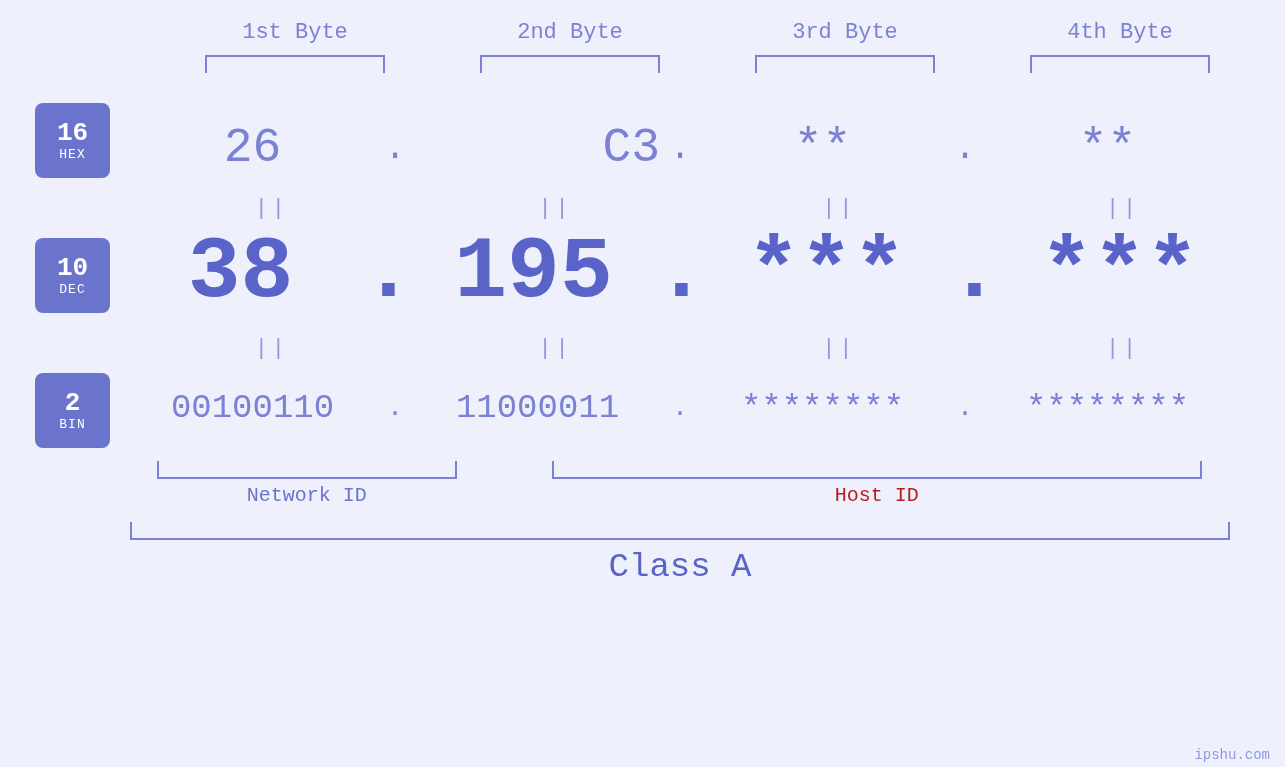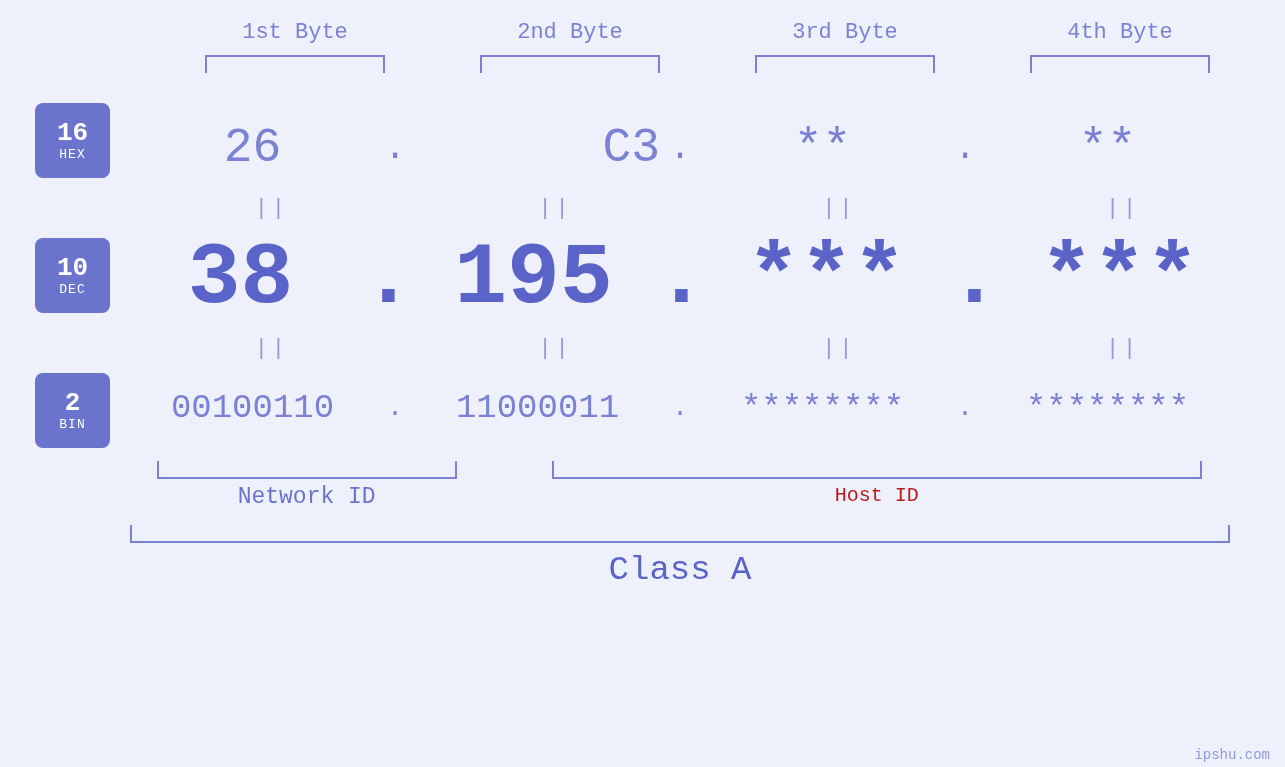--- a/index.html
+++ b/index.html
@@ -252,21 +252,21 @@
         </div>
       </div>
 
       <div class="equals-row">
         <div class="equals-cell">||</div>
         <div class="equals-cell">||</div>
         <div class="equals-cell">||</div>
         <div class="equals-cell">||</div>
       </div>
 
-      <div class="cells-with-dots" style="display:flex;align-items:center;width:1100px;height:110px;gap:16px;">
+      <div class="cells-with-dots" style="display:flex;align-items:flex-start;width:1100px;height:110px;gap:16px;">
         <div class="cell-block" style="flex:1;text-align:center;">
           <span class="dec-val">38</span>
         </div>
         <div class="dot-block">
           <span class="dec-dot">.</span>
         </div>
         <div class="cell-block" style="flex:1;text-align:center;">
           <span class="dec-val">195</span>
         </div>
         <div class="dot-block">
@@ -321,21 +321,21 @@
         </div>
         <div style="width:40px;"></div>
 
         <div style="flex:2;display:flex;flex-direction:column;align-items:center;">
           <div style="width:92%;height:18px;border:2px solid #7b82d4;border-top:none;"></div>
         </div>
       </div>
 
       <div style="display:flex;width:1100px;margin-top:5px;">
         <div style="flex:1;text-align:center;">
-          <span style="color:#6b74cc;font-size:23px;font-family:'Courier New',Courier,monospace;">Network ID</span>
+          <span style="color:#6b74cc;font-size:20px;font-family:'Courier New',Courier,monospace;">Network ID</span>
         </div>
         <div style="width:40px;"></div>
         <div style="flex:2;text-align:center;">
           <span style="color:#b91c1c;font-size:20px;font-family:'Courier New',Courier,monospace;">Host ID</span>
         </div>
       </div>
 
       <div style="width:1100px;margin-top:15px;">
         <div style="width:100%;height:18px;border:2px solid #7b82d4;border-top:none;"></div>
       </div>

